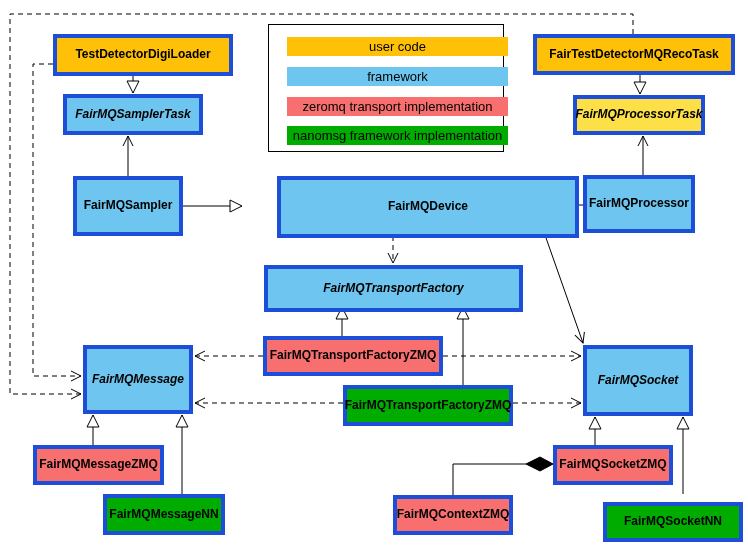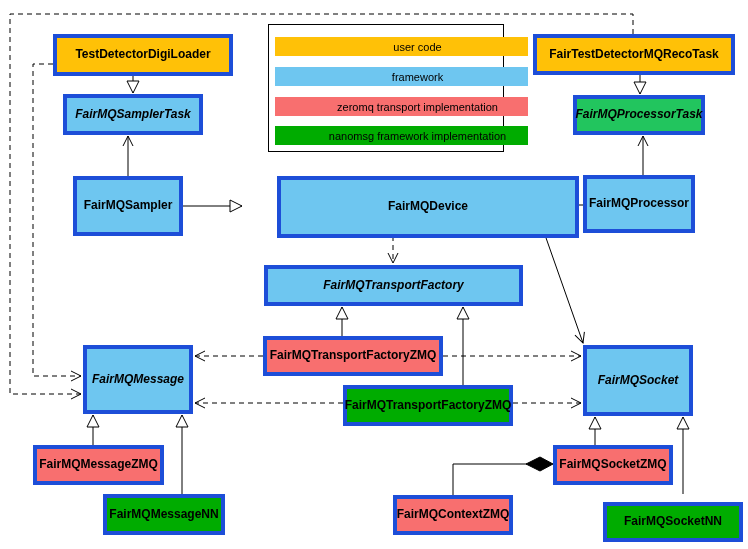--- a/index.html
+++ b/index.html
@@ -12,23 +12,23 @@
     position:absolute;border:4px solid #1d4ed8;box-sizing:border-box;
     display:flex;align-items:center;justify-content:center;
     font-size:12px;font-weight:bold;color:#000;text-align:center;line-height:1.1;
   }
   .abstract{font-style:italic;}
   #legend{
     position:absolute;left:268px;top:24px;width:236px;height:128px;
     border:1px solid #000;background:#fff;box-sizing:border-box;
   }
   .legend-row{
-    position:absolute;left:6px;width:221px;height:19px;
+    position:absolute;left:18px;width:221px;height:19px;
     display:flex;align-items:center;justify-content:center;
-    font-size:11px;font-weight:normal;color:#000;padding-left:32px;
+    font-size:13px;font-weight:normal;color:#000;
   }
 </style>
 </head>
 <body>
 
 <div id="stage">
 
   <svg id="edges" width="748" height="549" viewBox="0 0 748 549">
     <defs>
       <marker id="mTri" markerWidth="16" markerHeight="16" refX="13" refY="7" orient="auto" markerUnits="userSpaceOnUse">
@@ -89,27 +89,27 @@
   </div>
   <div class="node abstract" style="left: 63px; top: 94px; width: 140px; height: 41px; background-color: rgb(110, 198, 240);">
     <span>FairMQSamplerTask</span>
   </div>
   <div class="node" style="left: 243px; top: 176px; width: 302px; height: 62px; background-color: rgb(110, 198, 240); margin-left: 34px;">
     <span>FairMQDevice</span>
   </div>
   <div class="node" style="left: 533px; top: 34px; width: 202px; height: 41px; background-color: rgb(255, 193, 7);">
     <span>FairTestDetectorMQRecoTask</span>
   </div>
-  <div class="node abstract" style="left: 573px; top: 95px; width: 132px; height: 40px; background-color: #22c55e;">
+  <div class="node abstract" style="left: 573px; top: 95px; width: 132px; height: 40px; background-color: #fde047;">
     <span>FairMQProcessorTask</span>
   </div>
   <div class="node" style="left: 583px; top: 175px; width: 112px; height: 58px; background-color: rgb(110, 198, 240);">
     <span>FairMQProcessor</span>
   </div>
-  <div class="node abstract" style="left: 264px; top: 265px; width: 259px; height: 41px; background-color: rgb(110, 198, 240);">
+  <div class="node abstract" style="left: 264px; top: 265px; width: 259px; height: 47px; background-color: rgb(110, 198, 240);">
     <span>FairMQTransportFactory</span>
   </div>
   <div class="node" style="left: 263px; top: 336px; width: 180px; height: 40px; background-color: rgb(248, 111, 111);">
     <span>FairMQTransportFactoryZMQ</span>
   </div>
   <div class="node" style="left: 343px; top: 385px; width: 170px; height: 41px; background-color: rgb(0, 172, 0);">
     <span>FairMQTransportFactoryZMQ</span>
   </div>
   <div class="node abstract" style="left: 83px; top: 345px; width: 110px; height: 69px; background-color: rgb(110, 198, 240);">
     <span>FairMQMessage</span>

